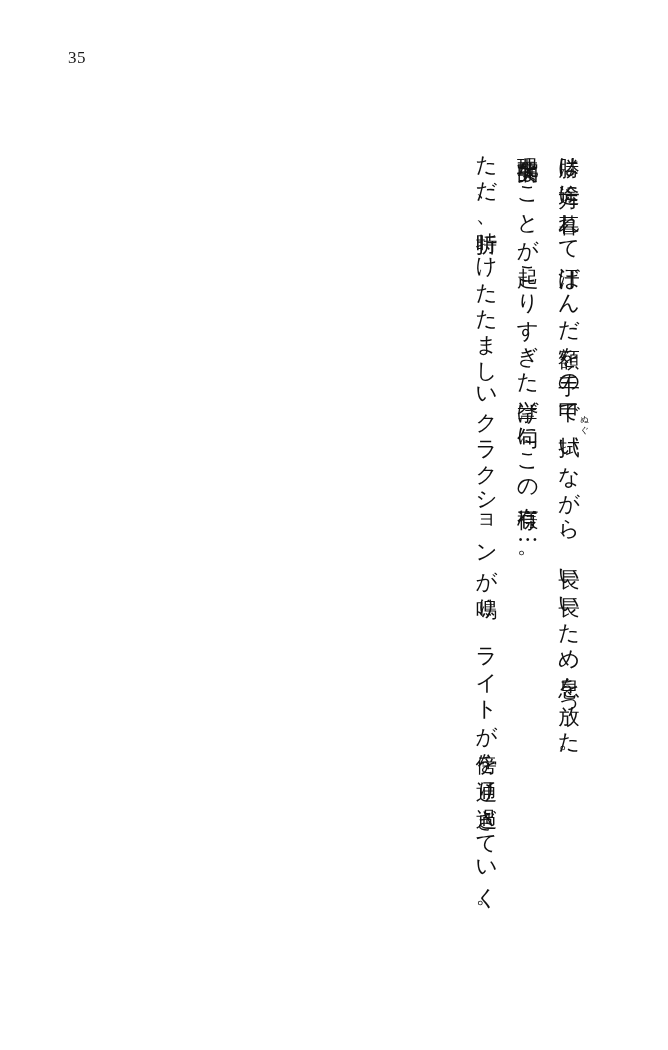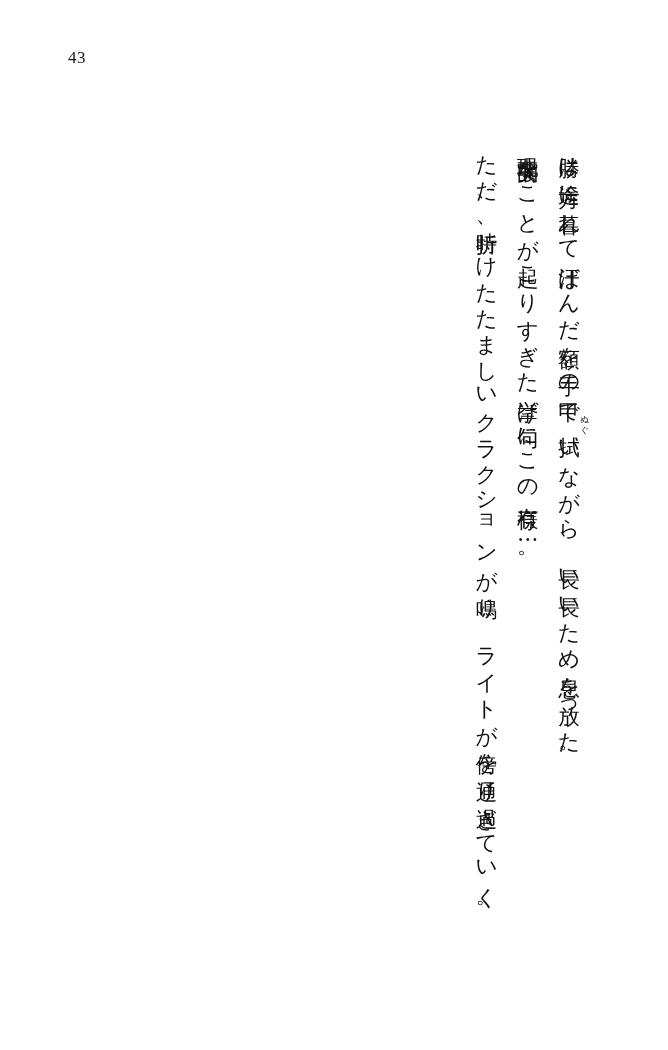--- a/index.html
+++ b/index.html
@@ -52,21 +52,21 @@
     font-size: 8.5px;
     letter-spacing: 0;
     line-height: 1;
   }
 </style>
 </head>
 <body>
 
 <div class="page">
 
-  <div class="page-number">43</div>
+  <div class="page-number">35</div>
 
   <div class="body-text">
     <p><span>勝は途方に暮れて汗ばんだ額を手の甲で</span><ruby><span>拭</span><rt>ぬぐ</rt></ruby><span>いながら、長い長いため息を放った。</span></p>
     <p>非現実的なことが起こりすぎた挙げ句にこの有様……。</p>
     <p>ただ、時折、けたたましいクラクションが鳴り、ライトが傍を通り過ぎていく。</p>
   </div>
 
 </div>
 
 </body></html>

